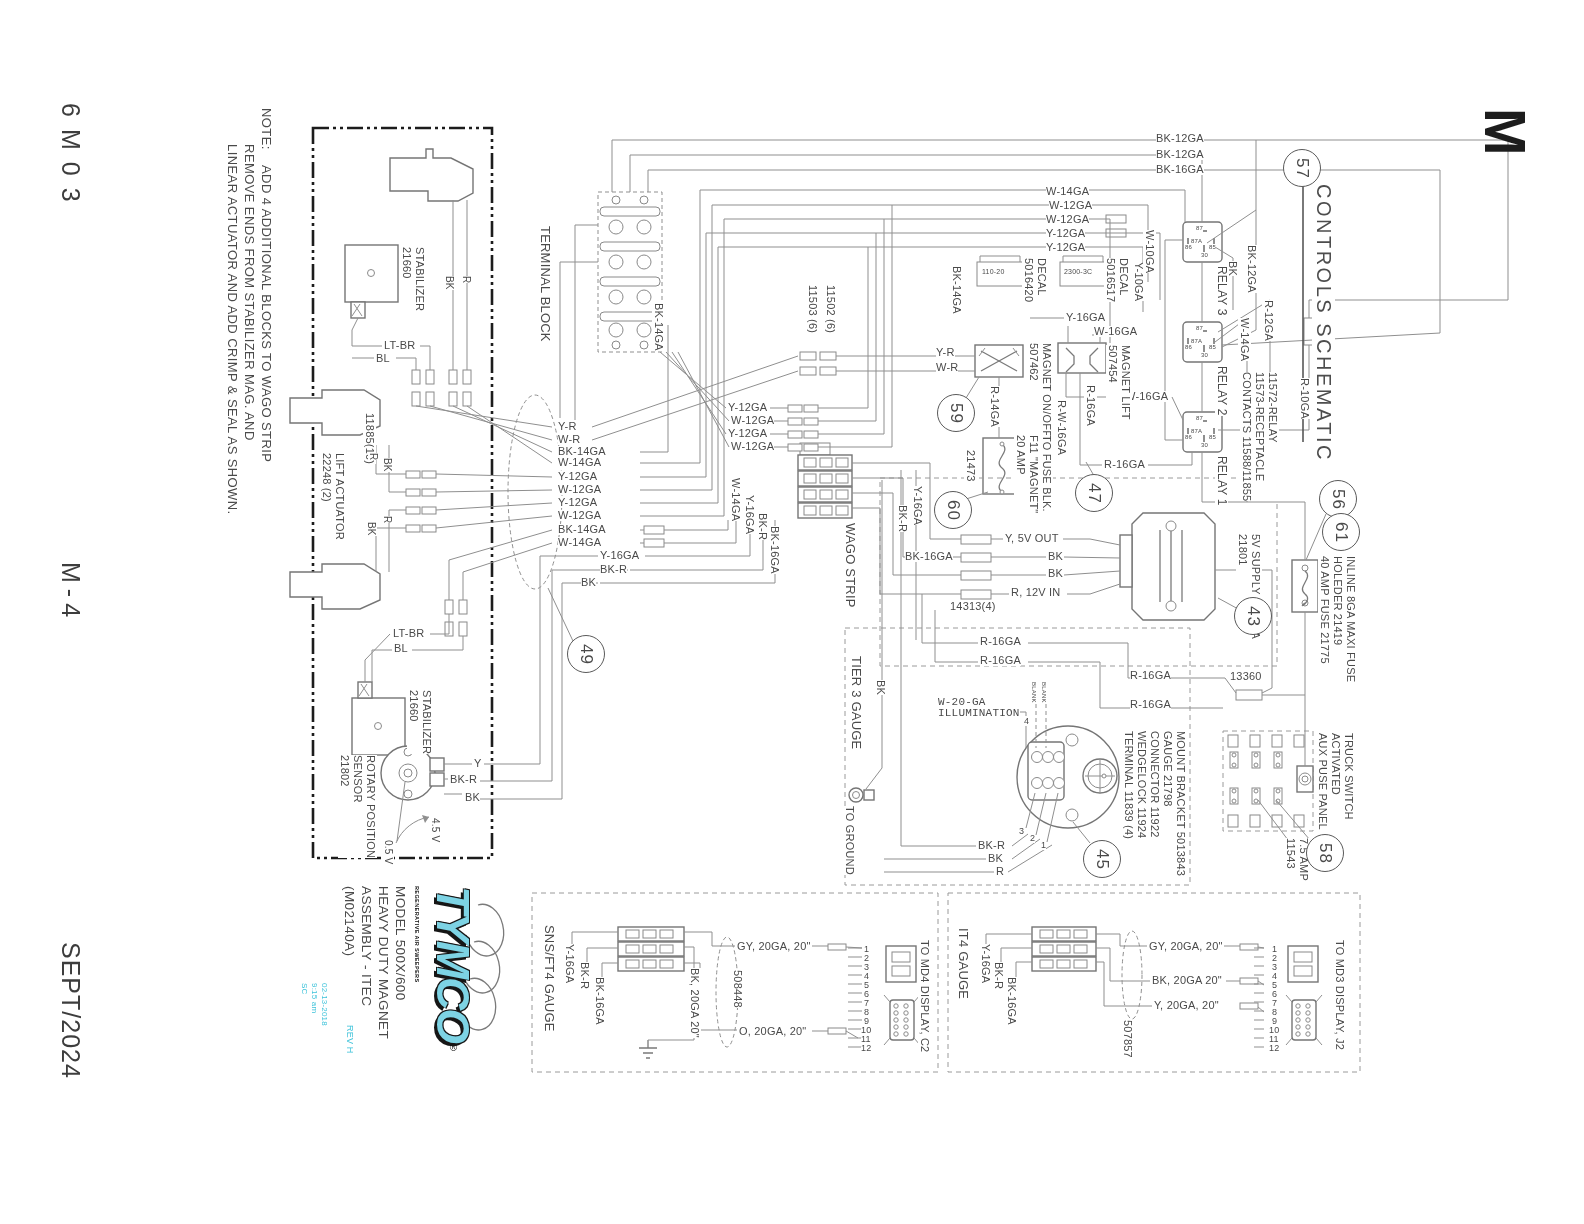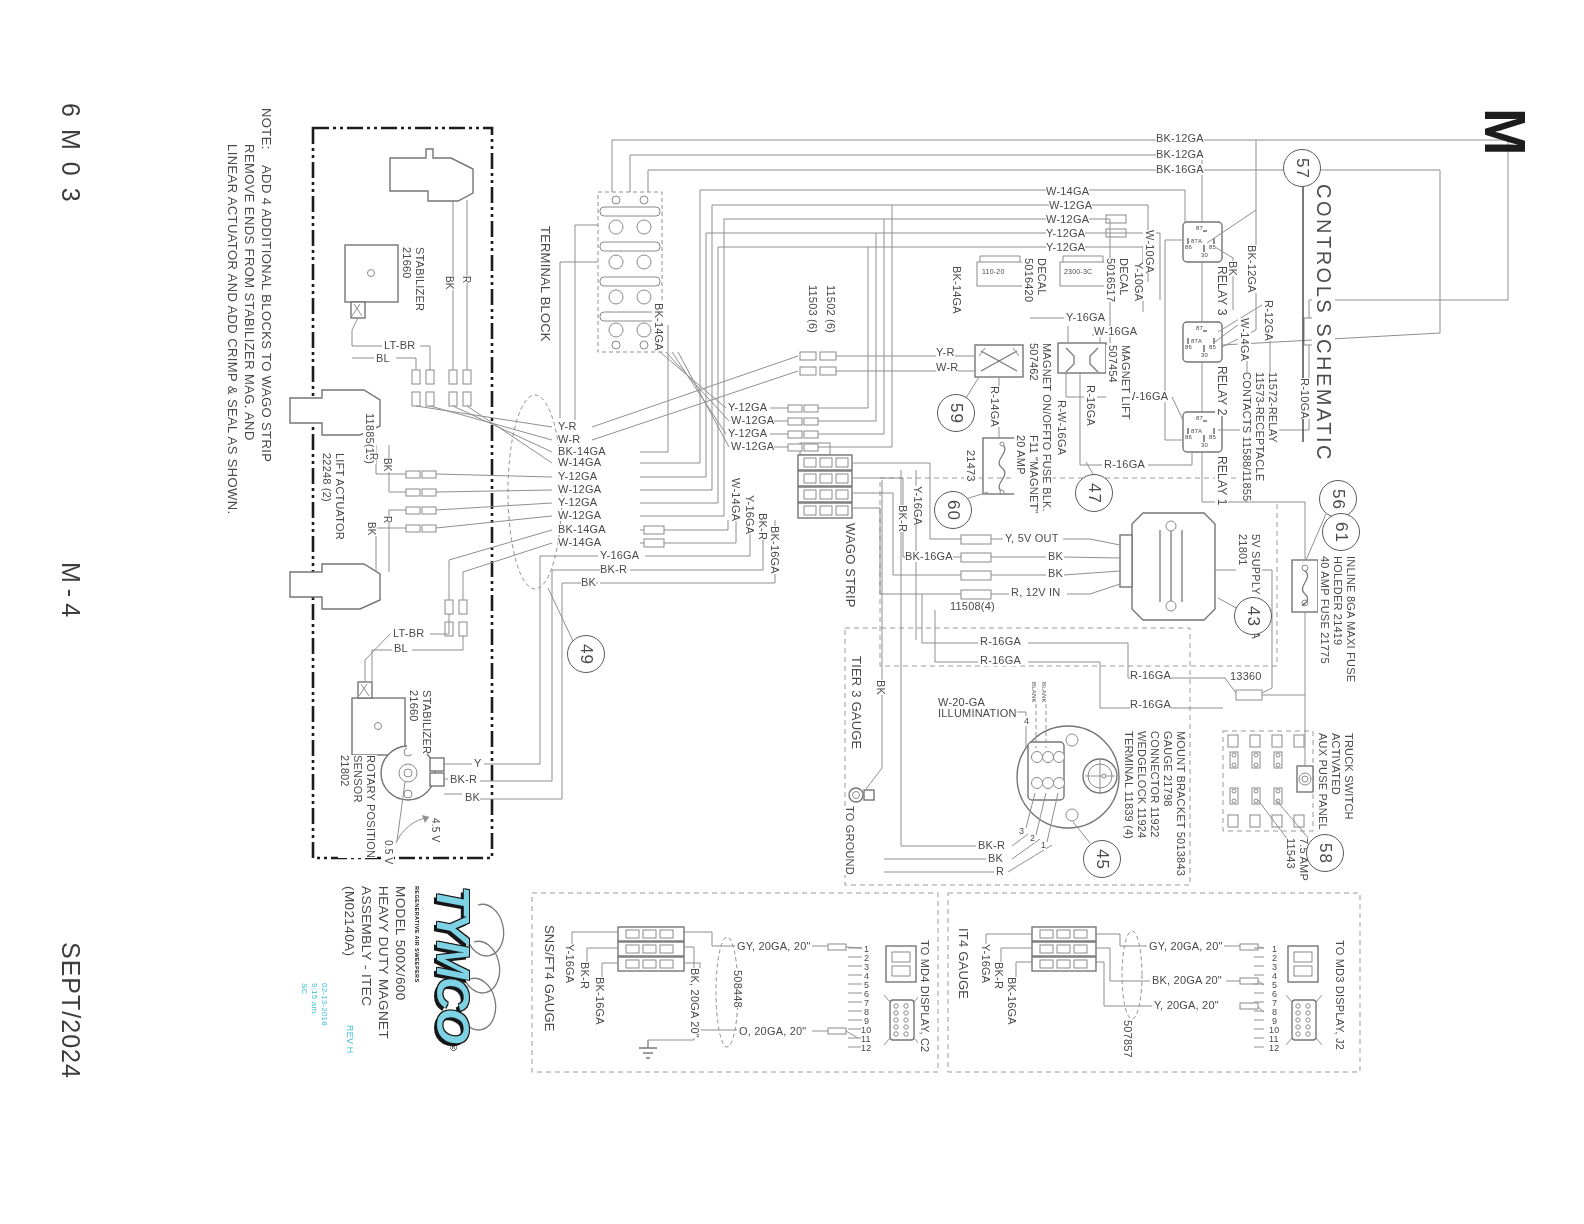--- a/index.html
+++ b/index.html
@@ -657,35 +657,35 @@
       <span class="lb v" style="left: 756px; top: 513px;">BK-R</span>
       <span class="lb v" style="left: 768px; top: 526px;">BK-16GA</span>
       <span class="lb v" style="left: 896px; top: 505px;">BK-R</span>
       <span class="lb v" style="left: 911px; top: 486px;">Y-16GA</span>
       <span class="lb v" style="left: 874px; top: 680px;">BK</span>
       <span class="lb" style="left: 1005px; top: 533px;">Y, 5V OUT</span>
       <span class="lb" style="left: 905px; top: 551px;">BK-16GA</span>
       <span class="lb" style="left: 1048px; top: 551px;">BK</span>
       <span class="lb" style="left: 1048px; top: 568px;">BK</span>
       <span class="lb" style="left: 1011px; top: 587px;">R, 12V IN</span>
-      <span class="lb" style="left: 950px; top: 601px;">11508(4)</span>
+      <span class="lb" style="left: 950px; top: 601px;">14313(4)</span>
       <span class="lb v" style="left: 1236px; top: 534px;">5V SUPPLY
 21801</span>
       <span class="lb v" style="left: 1318px; top: 556px;">INLINE 8GA MAXI FUSE
 HOLEDER 21419
 40 AMP FUSE 21775</span>
       <span class="lb" style="left: 980px; top: 636px;">R-16GA</span>
       <span class="lb" style="left: 980px; top: 655px;">R-16GA</span>
       <span class="lb" style="left: 1130px; top: 670px;">R-16GA</span>
       <span class="lb" style="left: 1130px; top: 699px;">R-16GA</span>
       <span class="lb" style="left: 1230px; top: 671px;">13360</span>
       <span class="lb v" style="left: 1249px; top: 598px;">R-14GA</span>
       <span class="lb v" style="left: 849px; top: 656px; font-size: 13px; line-height: 14px;">TIER 3 GAUGE</span>
       <span class="lb v" style="left: 843px; top: 806px;">TO GROUND</span>
-      <span class="lb" style="left: 938px; top: 697px;">W-20-GA
+      <span class="lb" style="left: 938px; top: 697px; font-family: Liberation Mono, monospace;">W-20-GA
 ILLUMINATION</span>
       <span class="lb v" style="left: 1030px; top: 682px; font-size: 6px; line-height: 7px;">BLANK</span>
       <span class="lb v" style="left: 1040px; top: 682px; font-size: 6px; line-height: 7px;">BLANK</span>
       <span class="lb" style="left: 1024px; top: 716px; font-size: 9px; line-height: 10px;">4</span>
       <span class="lb" style="left: 1019px; top: 826px; font-size: 9px; line-height: 10px;">3</span>
       <span class="lb" style="left: 1030px; top: 833px; font-size: 9px; line-height: 10px;">2</span>
       <span class="lb" style="left: 1041px; top: 840px; font-size: 9px; line-height: 10px;">1</span>
       <span class="lb v" style="left: 1122px; top: 731px;">MOUNT BRACKET 5013843
 GAUGE 21798
 CONNECTOR 11922

